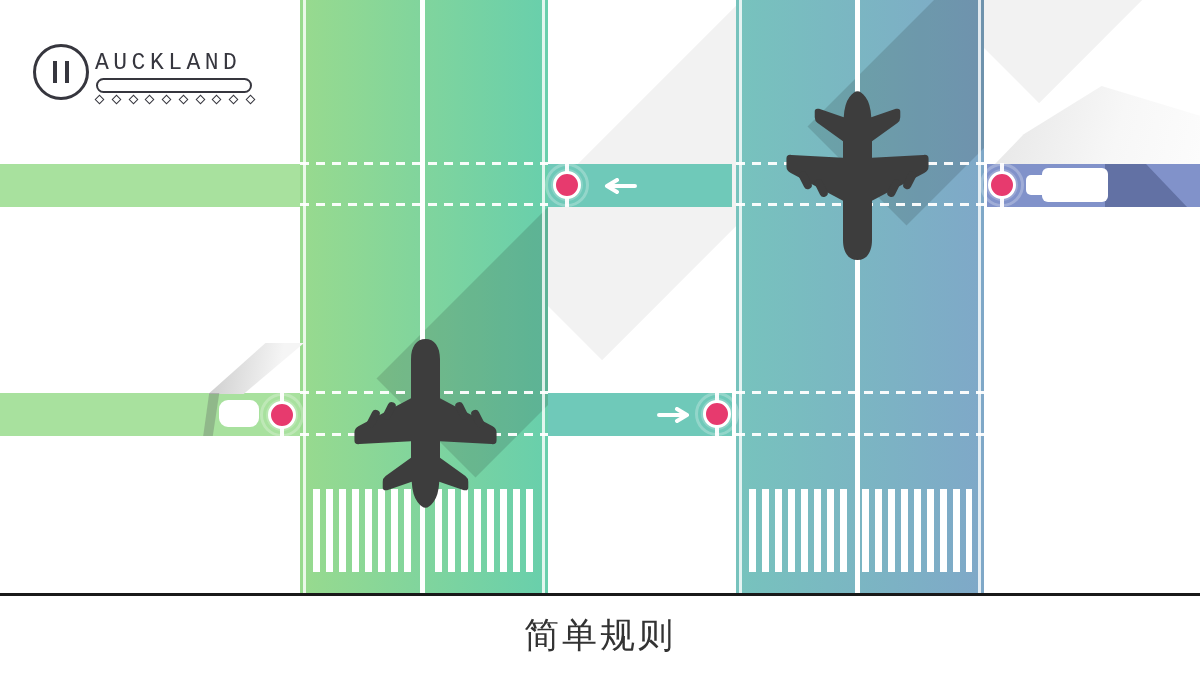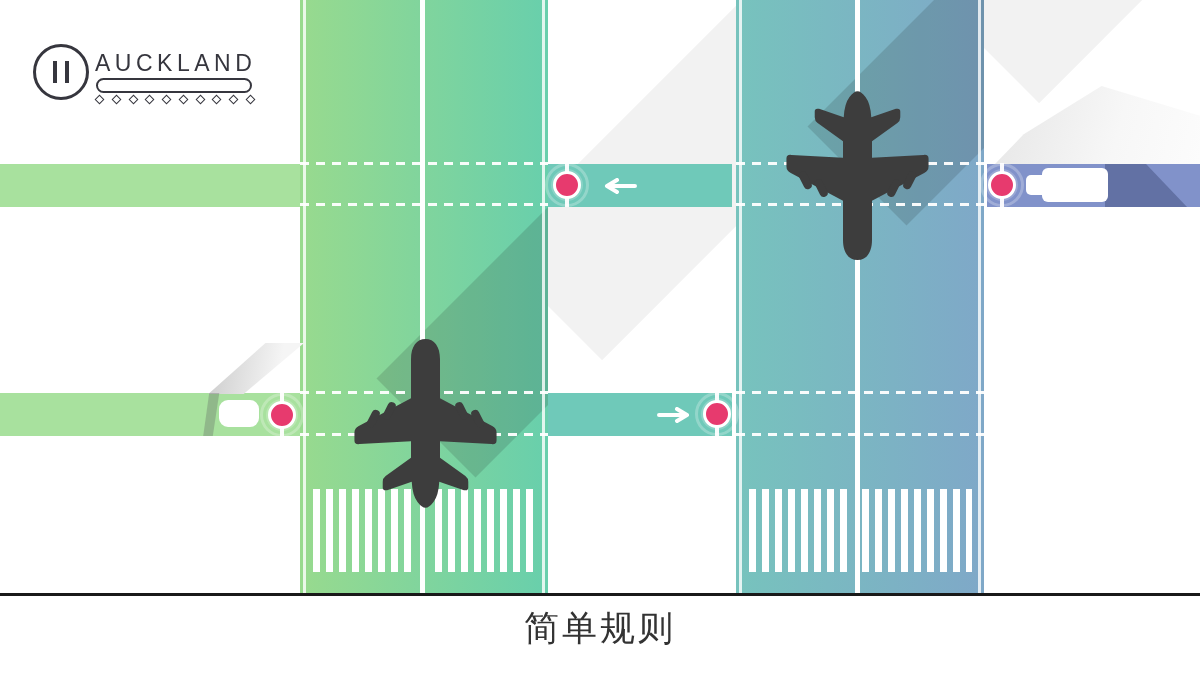--- a/index.html
+++ b/index.html
@@ -1,17 +1,17 @@
 <!DOCTYPE html>
 <html><head>
 <meta charset="utf-8">
 <style>
   html,body{margin:0;padding:0;background:#888;}
   .stage{position:relative;width:1200px;height:675px;margin:0 auto;background:#fff;overflow:hidden;
-         font-family:Liberation Sans, sans-serif;
+         font-family:Liberation Mono, monospace;
          --ink:#36363e;--pink:#e73a6e;--plane:#3d3d3d;
          --rw1a:#98da8e;--rw1b:#68cfac;--rw2a:#77c3bd;--rw2b:#7fa8c8;
          --band-green:#a8e19e;--band-teal:#6fc9b9;--band-blue:#8192ca;}
   .abs{position:absolute;}
 
   
   .pfaint{position:absolute;background:rgba(0,0,0,0.05);transform:rotate(-45deg);transform-origin:0 50%;z-index:1;}
   #pfaint1{left:547px;top:227px;width:430px;height:156px;}
   #pfaint2{left:984px;top:-30px;width:300px;height:156px;}
 
@@ -90,21 +90,21 @@
       color:var(--ink);font-weight:500;white-space:nowrap;}
   #progress-pill{position:absolute;left:96px;top:78px;width:152px;height:11px;
       border:2px solid var(--ink);border-radius:8px;}
   #progress-diamonds{position:absolute;left:96px;top:93px;width:158px;height:13px;
       display:flex;justify-content:space-between;align-items:center;}
   .diamond{width:7px;height:7px;border:1.6px solid var(--ink);transform:rotate(45deg);box-sizing:border-box;}
 
   
   #bottom-bar{position:absolute;left:0;top:593px;width:100%;height:82px;background:#fff;
       border-top:3px solid #191919;z-index:9;box-sizing:border-box;}
-  #caption{margin-top:9px;text-align:center;font-size:35px;letter-spacing:3px;color:#333;}
+  #caption{margin-top:16px;text-align:center;font-size:35px;letter-spacing:3px;color:#333;}
 </style>
 </head>
 <body>
 
 <div class="stage" style="--ink: #36363e; --pink: #e73a6e; --plane: #3d3d3d; --rw1a: #98da8e; --rw1b: #68cfac; --rw2a: #77c3bd; --rw2b: #7fa8c8; --band-green: #a8e19e; --band-teal: #6fc9b9; --band-blue: #8192ca;">
 
   <div id="pfaint1" class="pfaint"></div>
   <div id="pfaint2" class="pfaint"></div>
 
   <div id="band-top-left" class="band"></div>

